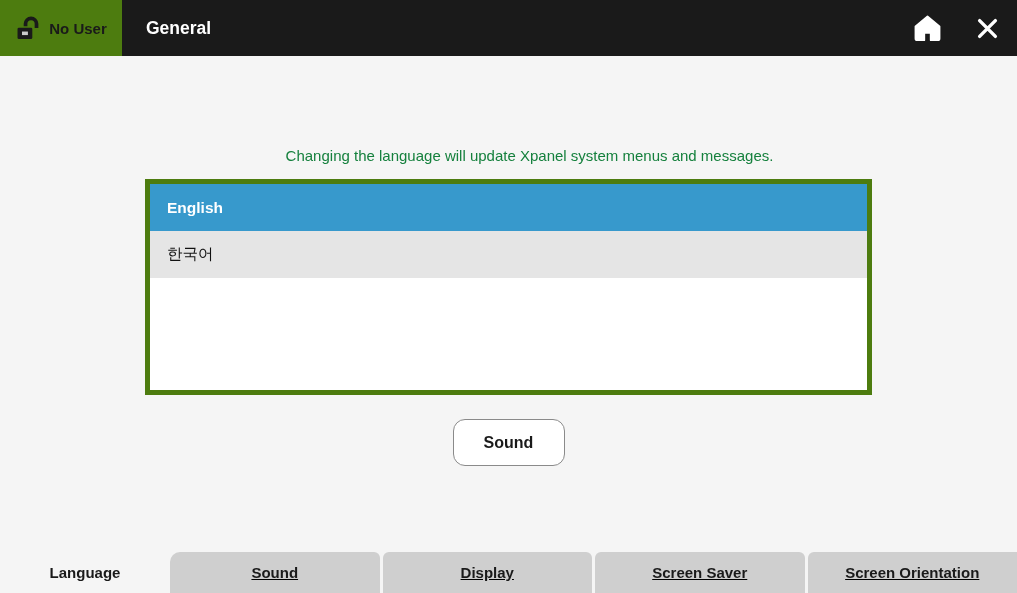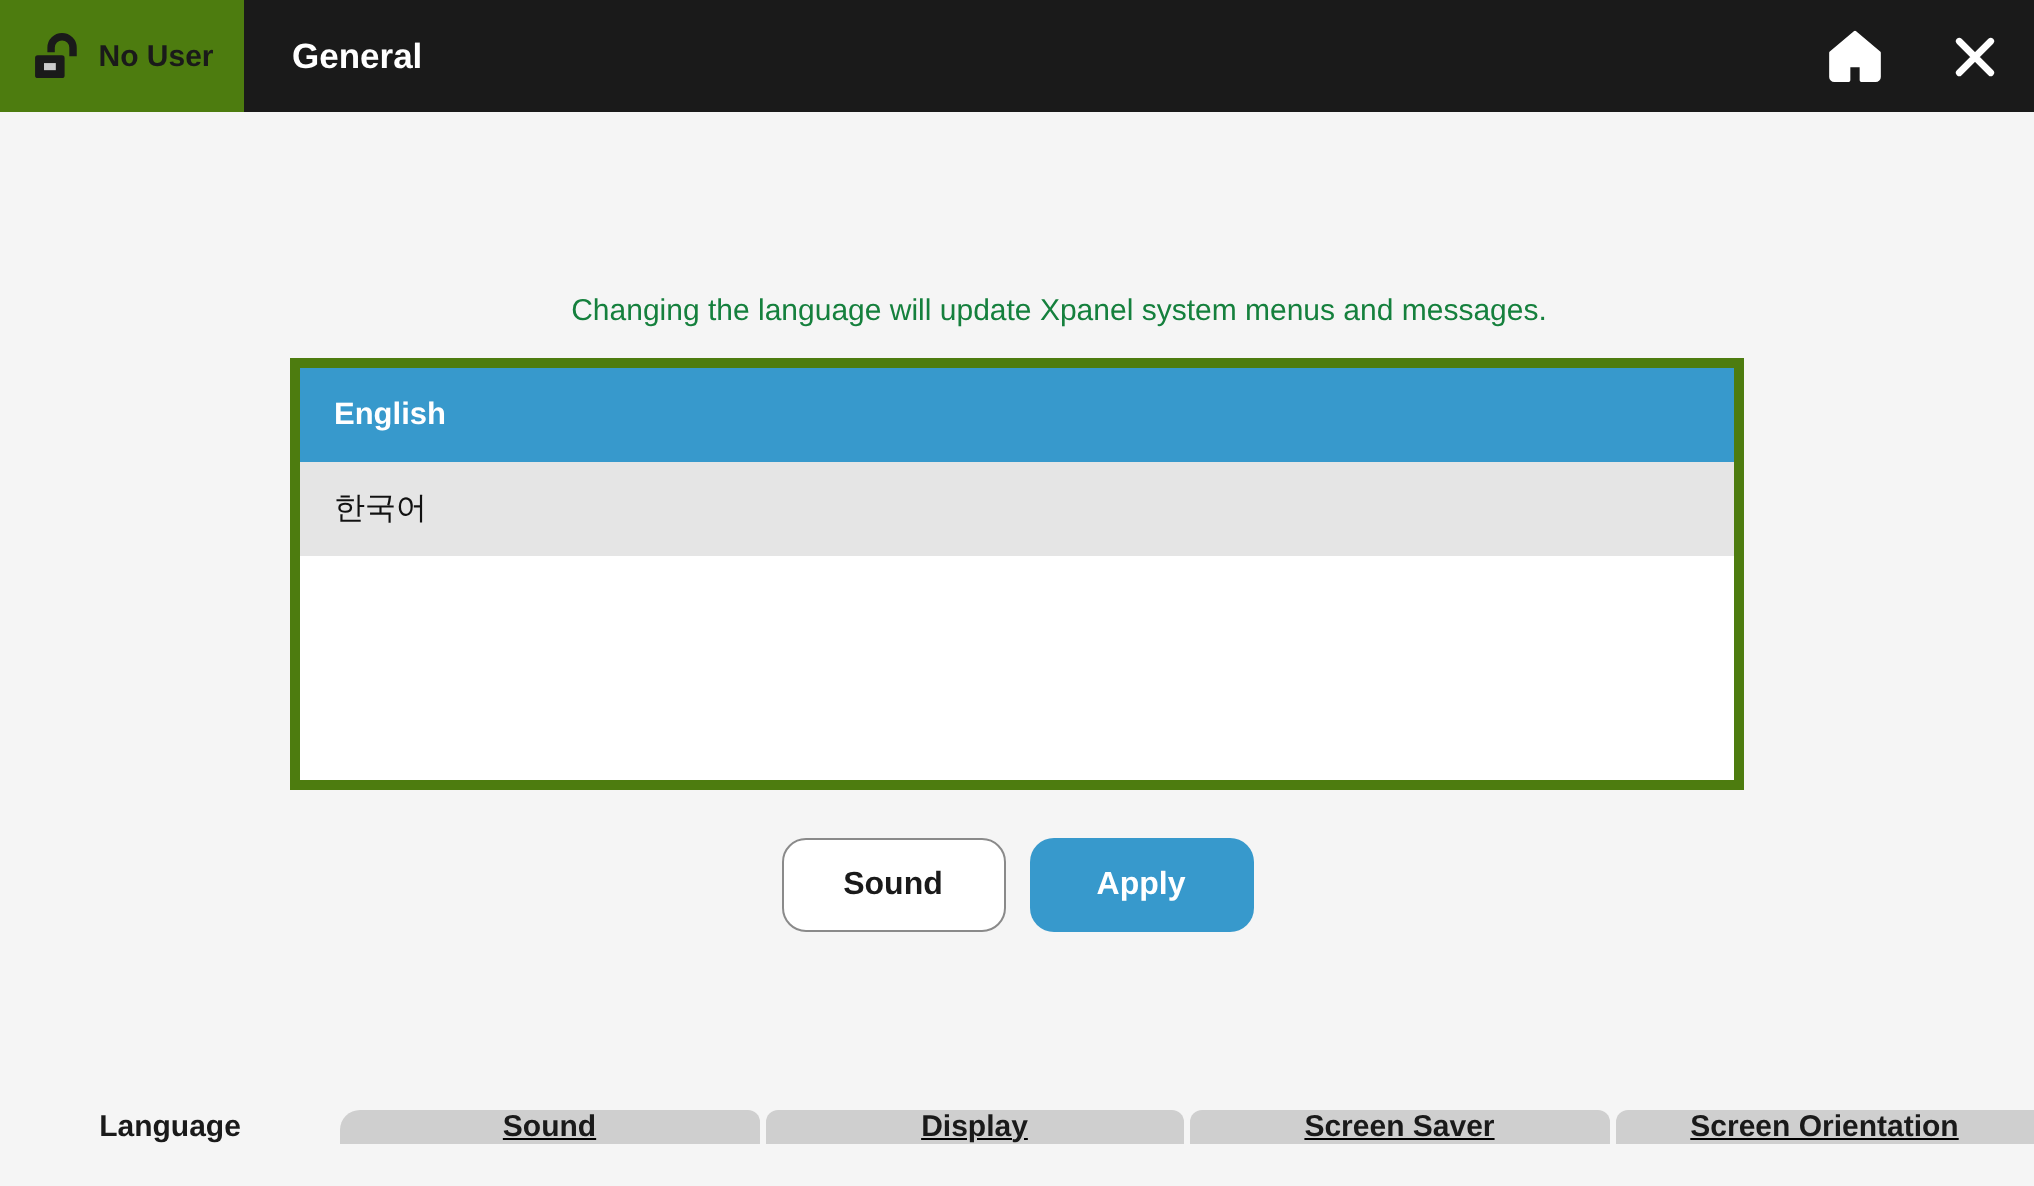--- a/index.html
+++ b/index.html
@@ -96,23 +96,22 @@
   }
   .btn-apply {
     background: #3799cc;
     border: none;
     color: #ffffff;
   }
 
   
   .tabbar {
     position: absolute; left: 0; right: 0; bottom: 0;
-    height: 60px;
+    height: 41px;
     display: flex;
-    align-items: center;
   }
   .tab {
     display: flex; align-items: center; justify-content: center;
     font-size: 15px; font-weight: bold; color: #1a1a1a;
     cursor: pointer;
     white-space: nowrap;
   }
   .tab-active {
     width: 170px; flex: 0 0 auto;
     background: transparent;
@@ -169,21 +168,20 @@
     <div class="lang-row selected">
       <span>English</span>
     </div>
     <div class="lang-row unselected">
       <span>한국어</span>
     </div>
   </div>
 
   <div class="button-row">
     <button class="btn btn-reset">Sound</button>
-    <button class="btn btn-apply">Apply</button>
   </div>
 </div>
 
 <div class="tabbar">
   <div class="tab tab-active">Language</div>
   <div class="tab-group">
     <div class="tab tab-gray">Sound</div>
     <div class="tab tab-gray">Display</div>
     <div class="tab tab-gray">Screen Saver</div>
     <div class="tab tab-gray">Screen Orientation</div>

